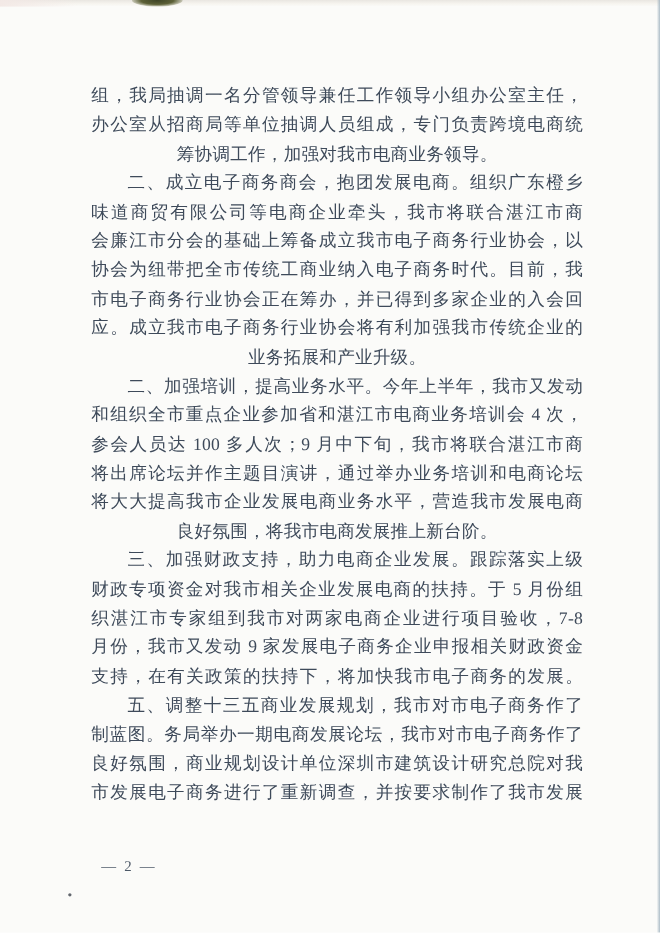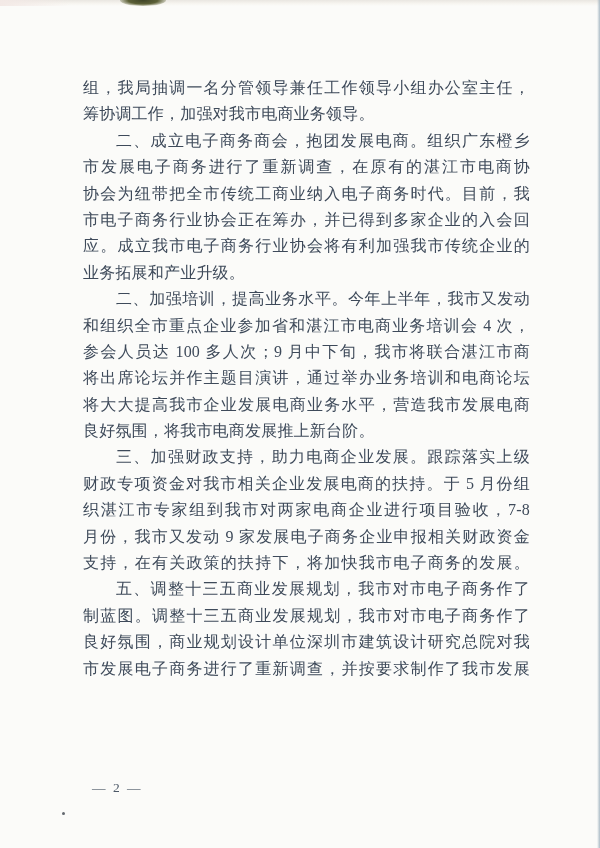--- a/index.html
+++ b/index.html
@@ -61,21 +61,21 @@
     top: 75px;
     width: 447px;
   }
   .line {
     height: 26.4px;
     line-height: 26.4px;
     font-size: 16px;
     letter-spacing: 0.2px;
     color: #3e4a5a;
     white-space: nowrap;
-    text-align: left;
+    text-align: center;
   }
   .line.justify {
     white-space: normal;
     text-align: justify;
     text-align-last: justify;
     text-justify: inter-character;
   }
   .line.indent {
     text-indent: 33px;
   }
@@ -93,38 +93,40 @@
 <body>
 
 <div class="paper">
   <div class="scan-top-edge"></div>
   <div class="scan-blob"></div>
   <div class="scan-right-edge"></div>
   <div class="scan-speck"></div>
 
   <div class="text-block" id="text-block">
       <div class="line justify">组，我局抽调一名分管领导兼任工作领导小组办公室主任，</div>
+      <div class="line justify">办公室从招商局等单位抽调人员组成，专门负责跨境电商统</div>
       <div class="line">筹协调工作，加强对我市电商业务领导。</div>
       <div class="line justify indent">二、成立电子商务商会，抱团发展电商。组织广东橙乡</div>
-      <div class="line justify">市发展电子商务进行了重新调查，在原有的湛江市电商协</div>
+      <div class="line justify">味道商贸有限公司等电商企业牵头，我市将联合湛江市商</div>
+      <div class="line justify">会廉江市分会的基础上筹备成立我市电子商务行业协会，以</div>
       <div class="line justify">协会为纽带把全市传统工商业纳入电子商务时代。目前，我</div>
       <div class="line justify">市电子商务行业协会正在筹办，并已得到多家企业的入会回</div>
       <div class="line justify">应。成立我市电子商务行业协会将有利加强我市传统企业的</div>
       <div class="line">业务拓展和产业升级。</div>
       <div class="line justify indent">二、加强培训，提高业务水平。今年上半年，我市又发动</div>
       <div class="line justify">和组织全市重点企业参加省和湛江市电商业务培训会 4 次，</div>
       <div class="line justify">参会人员达 100 多人次；9 月中下旬，我市将联合湛江市商</div>
       <div class="line justify">将出席论坛并作主题目演讲，通过举办业务培训和电商论坛</div>
       <div class="line justify">将大大提高我市企业发展电商业务水平，营造我市发展电商</div>
       <div class="line">良好氛围，将我市电商发展推上新台阶。</div>
       <div class="line justify indent">三、加强财政支持，助力电商企业发展。跟踪落实上级</div>
       <div class="line justify">财政专项资金对我市相关企业发展电商的扶持。于 5 月份组</div>
       <div class="line justify">织湛江市专家组到我市对两家电商企业进行项目验收，7-8</div>
       <div class="line justify">月份，我市又发动 9 家发展电子商务企业申报相关财政资金</div>
       <div class="line justify">支持，在有关政策的扶持下，将加快我市电子商务的发展。</div>
       <div class="line justify indent">五、调整十三五商业发展规划，我市对市电子商务作了</div>
-      <div class="line justify">制蓝图。调整十三五商业发展规划，我市对市电子商务作了</div>
+      <div class="line justify">制蓝图。务局举办一期电商发展论坛，我市对市电子商务作了</div>
       <div class="line justify">良好氛围，商业规划设计单位深圳市建筑设计研究总院对我</div>
       <div class="line justify">市发展电子商务进行了重新调查，并按要求制作了我市发展</div>
     </div>
 
   <div class="page-number">— 2 —</div>
 </div>
 
 </body></html>

